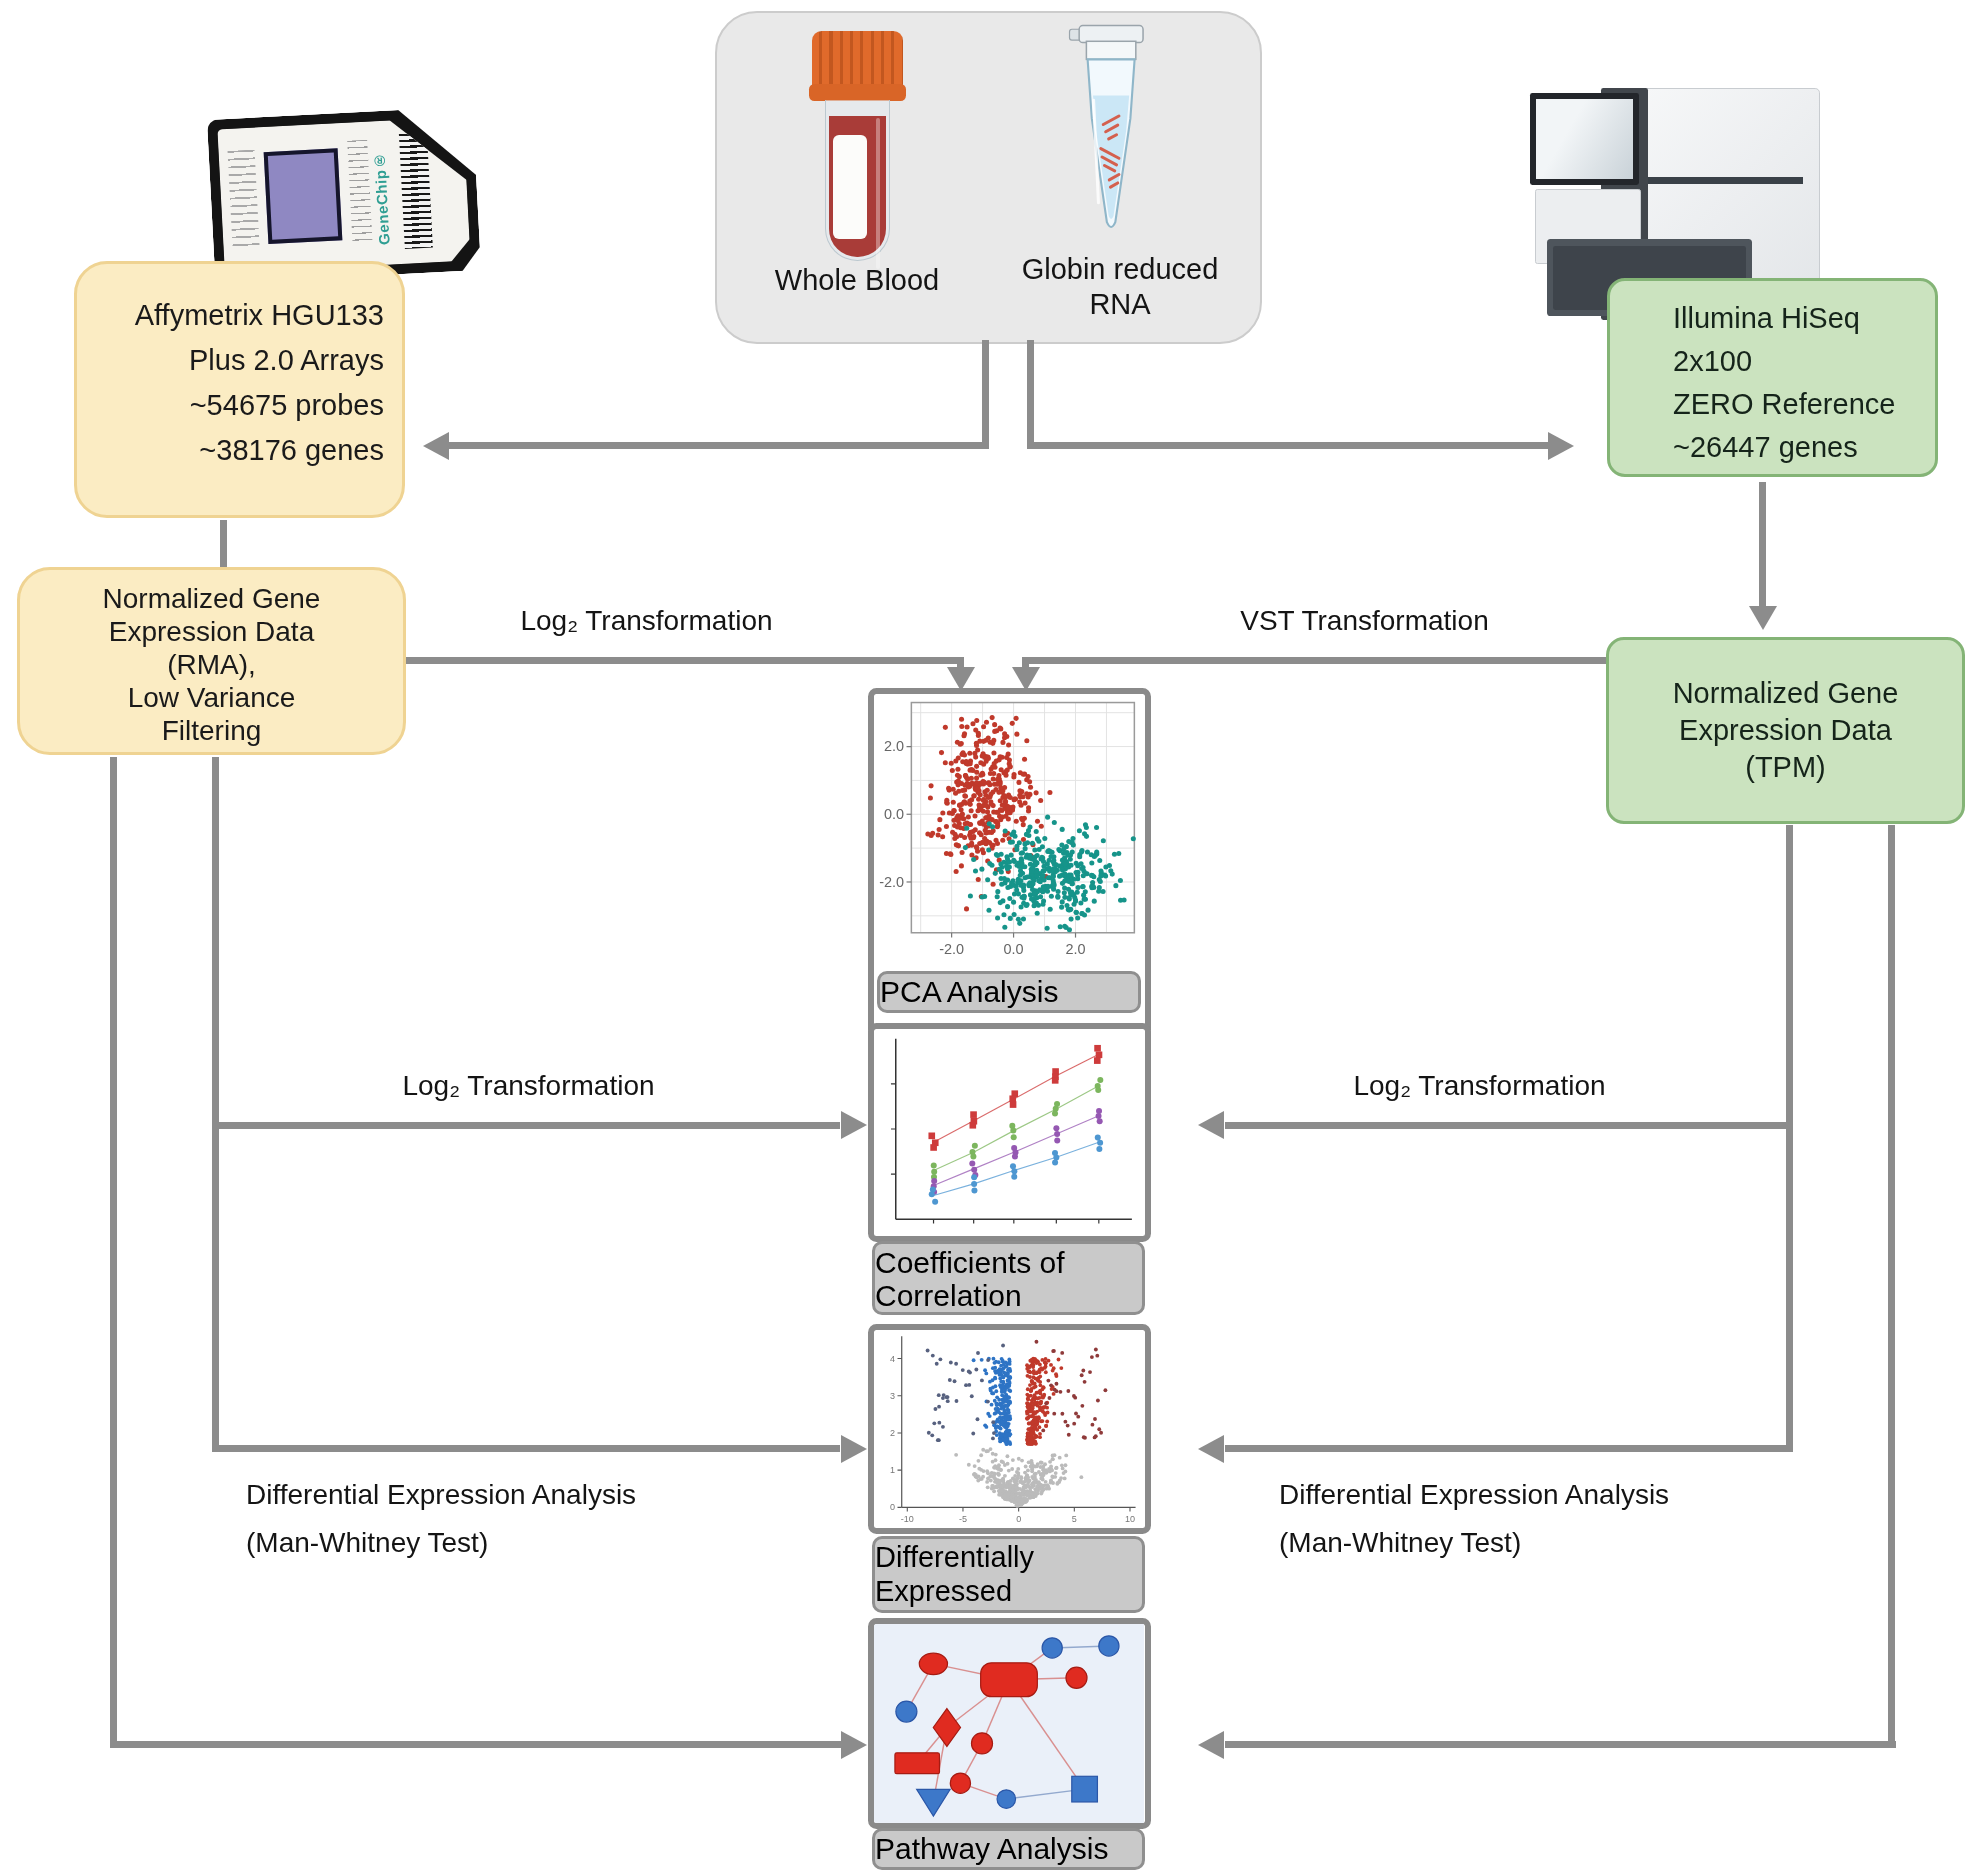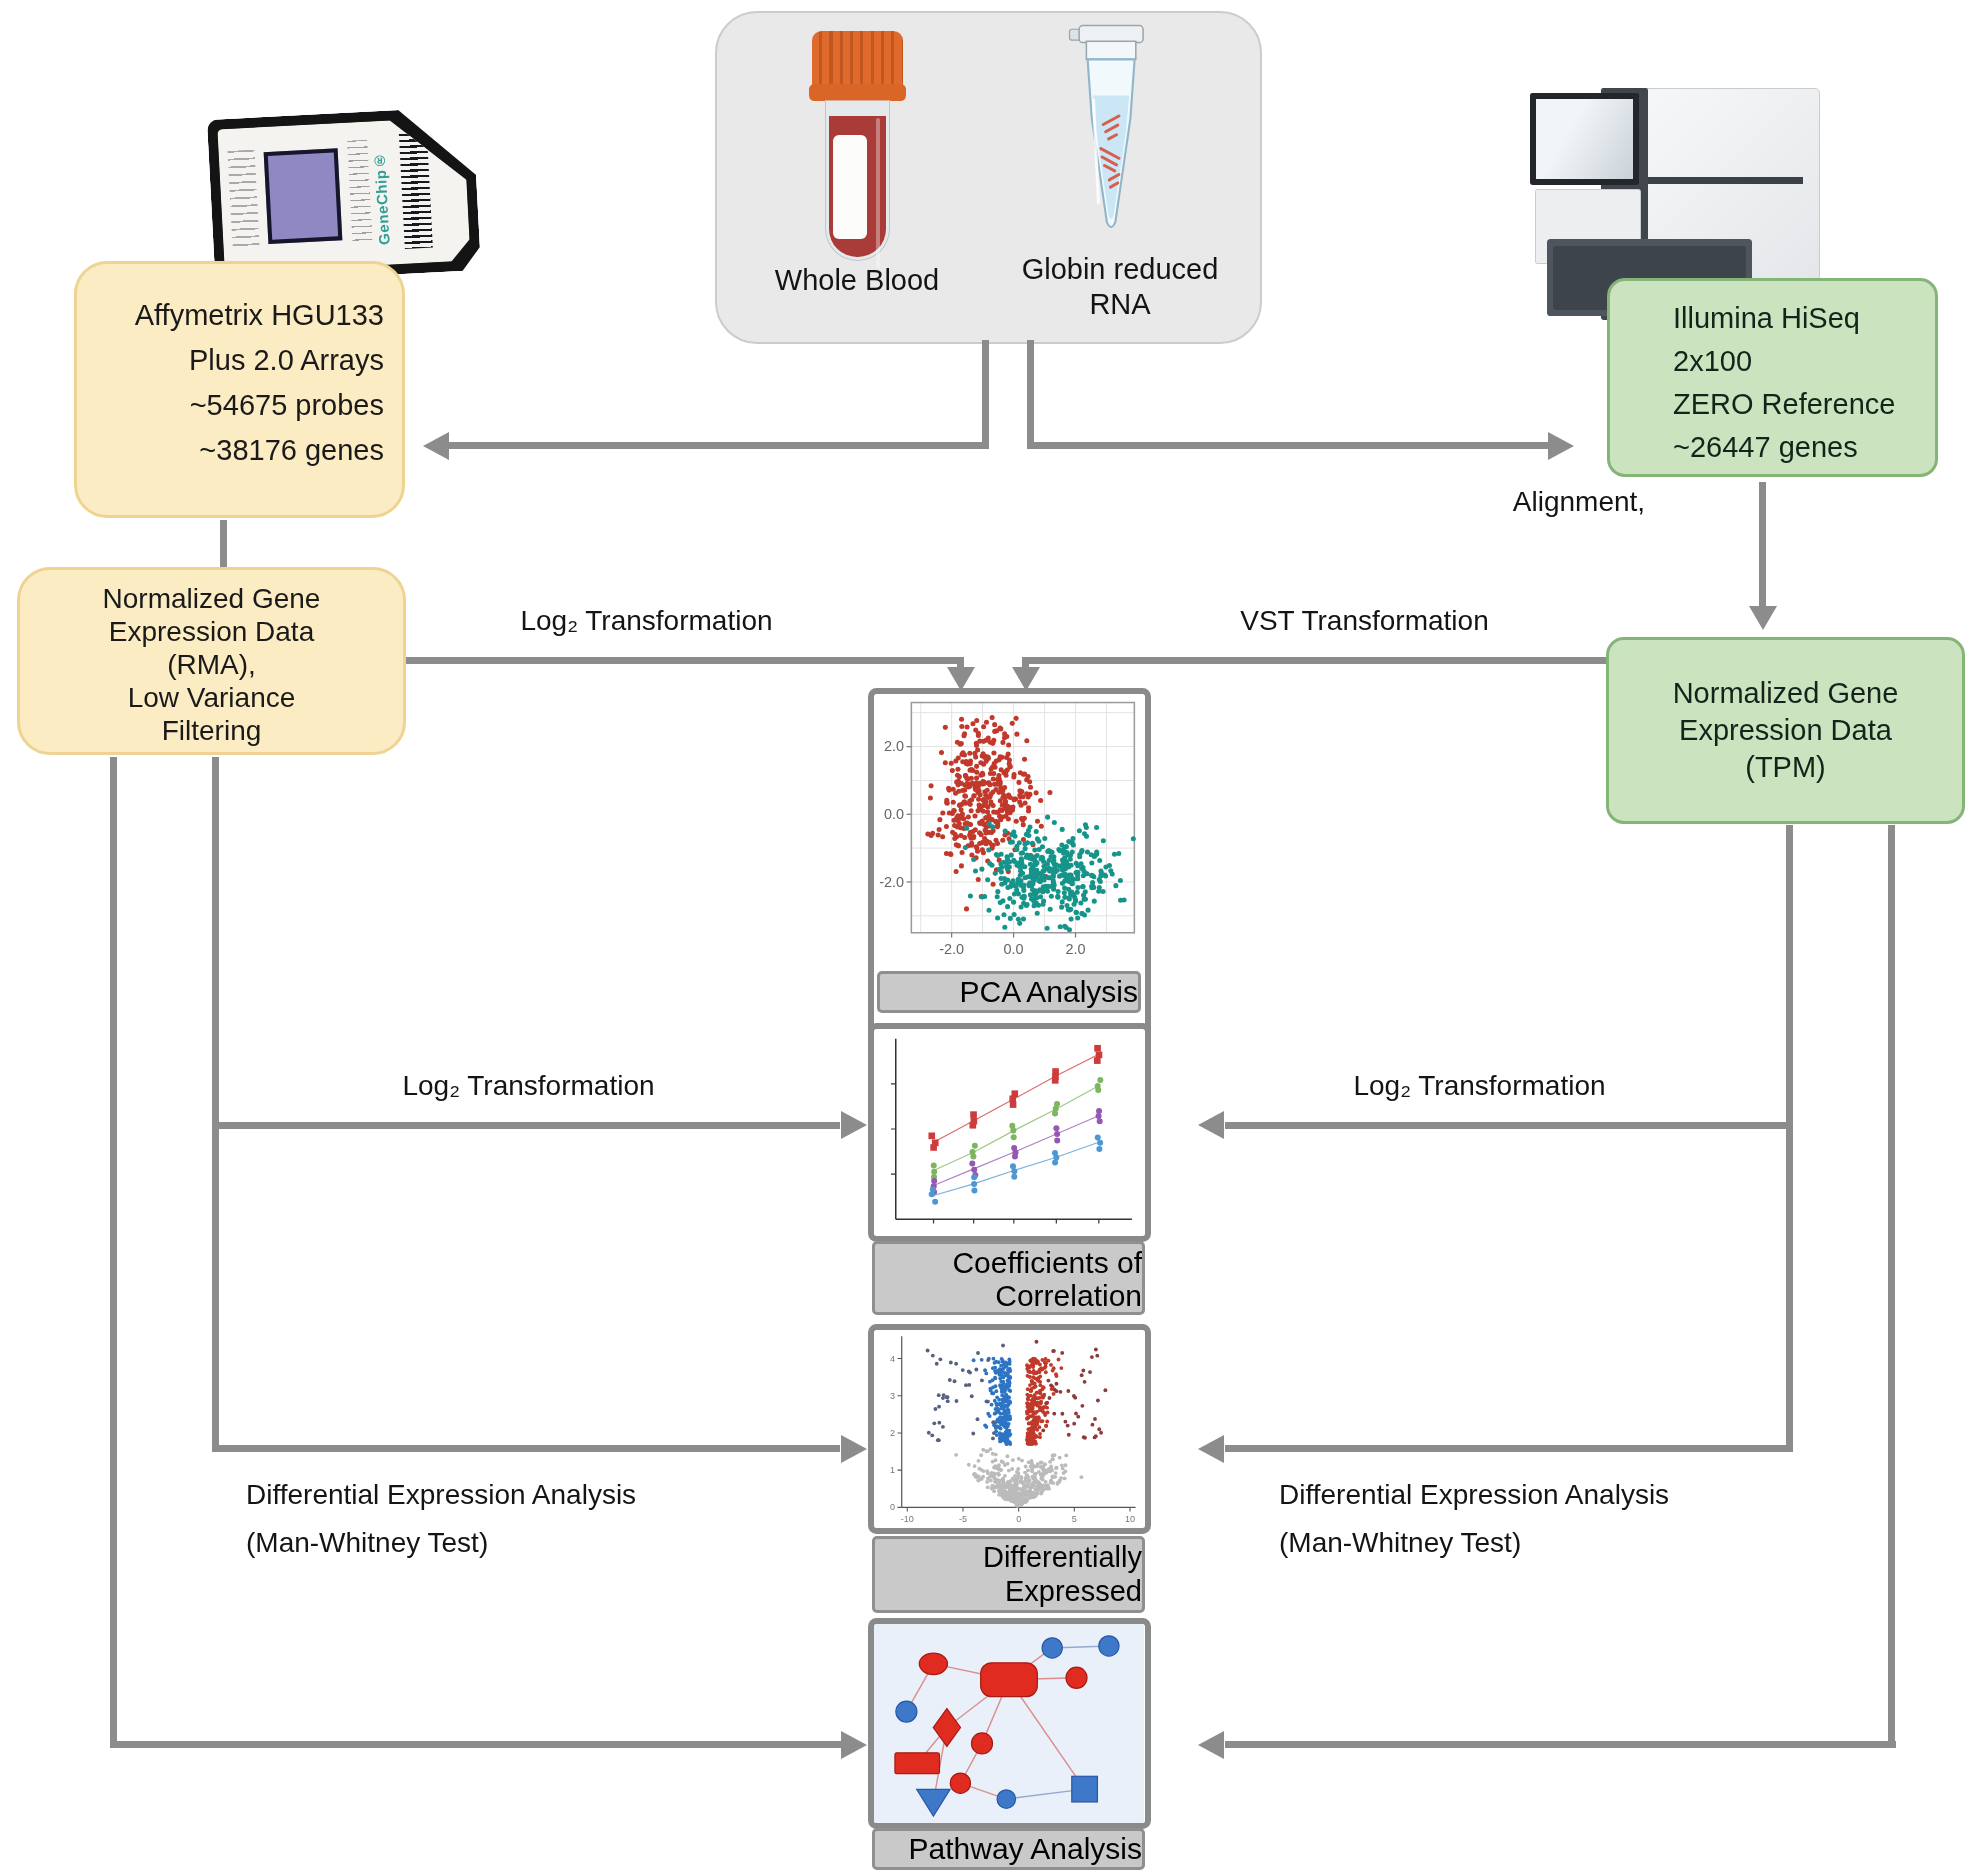--- a/index.html
+++ b/index.html
@@ -10,21 +10,21 @@
   .node{position:absolute;box-sizing:border-box}
   .yellow{background:#FBECC3;border:3px solid #EFD392;border-radius:33px}
   .green{background:#CBE3BF;border:3.6px solid #84B476;border-radius:18px}
   .graybox{position:absolute;background:#E9E9E9;border:2.4px solid #CCCCCC;border-radius:42px}
   .hl,.vl{position:absolute;background:#8C8C8C}
   .ah{position:absolute;width:0;height:0}
   .ar{border-top:14px solid transparent;border-bottom:14px solid transparent;border-left:26.6px solid #8C8C8C}
   .al{border-top:14px solid transparent;border-bottom:14px solid transparent;border-right:26.6px solid #8C8C8C}
   .ad{border-left:14px solid transparent;border-right:14px solid transparent;border-top:24px solid #8C8C8C}
   .panel{position:absolute;left:868px;width:283px;background:#fff;border:6px solid #8A8A8A;border-radius:8.5px;box-sizing:border-box;overflow:hidden}
-  .lbar{position:absolute;background:#C9C9C9;border:3px solid #8F8F8F;border-radius:5px;box-sizing:border-box;text-align:right;color:#000;overflow:hidden}
+  .lbar{position:absolute;background:#C9C9C9;border:3px solid #8F8F8F;border-radius:10px;box-sizing:border-box;text-align:left;color:#000;overflow:hidden}
 </style>
 </head>
 <body>
 
 <div class="graybox" style="left:715px;top:11px;width:543px;height:329px"></div>
 
 <div style="position:absolute;left:809px;top:31px;width:97px;height:229px">
   <div style="position:absolute;left:3px;top:0;width:91px;height:58px;border-radius:9.7px 9.7px 4.8px 4.8px;
               background:repeating-linear-gradient(90deg,#E06A2B 0 7.2px,#C2571F 7.2px 10.3px)"></div>
   <div style="position:absolute;left:0;top:53px;width:97px;height:17px;border-radius:5.4px;background:#D96527"></div>
@@ -116,21 +116,20 @@
 
 <div class="node yellow c" style="left:17px;top:567px;width:389px;height:188px;padding-top:12px;font-size:28px;line-height:33px">
   <div>Normalized Gene</div>
   <div>Expression Data</div>
   <div>(RMA),</div>
   <div>Low Variance</div>
   <div>Filtering</div>
 </div>
 
 <div class="t c" style="left:1401px;top:478px;width:356px;font-size:28px;line-height:47px">
-  <div>Alignment,</div>
 </div>
 <div class="vl" style="left:1759px;top:482px;width:7.2px;height:125px"></div>
 <div class="ah ad" style="left:1749px;top:606px"></div>
 
 <div class="node green c" style="left:1606px;top:637px;width:359px;height:187px;padding-top:35px;font-size:29px;line-height:37px;color:#15241a">
   <div>Normalized Gene</div>
   <div>Expression Data</div>
   <div>(TPM)</div>
 </div>
 

